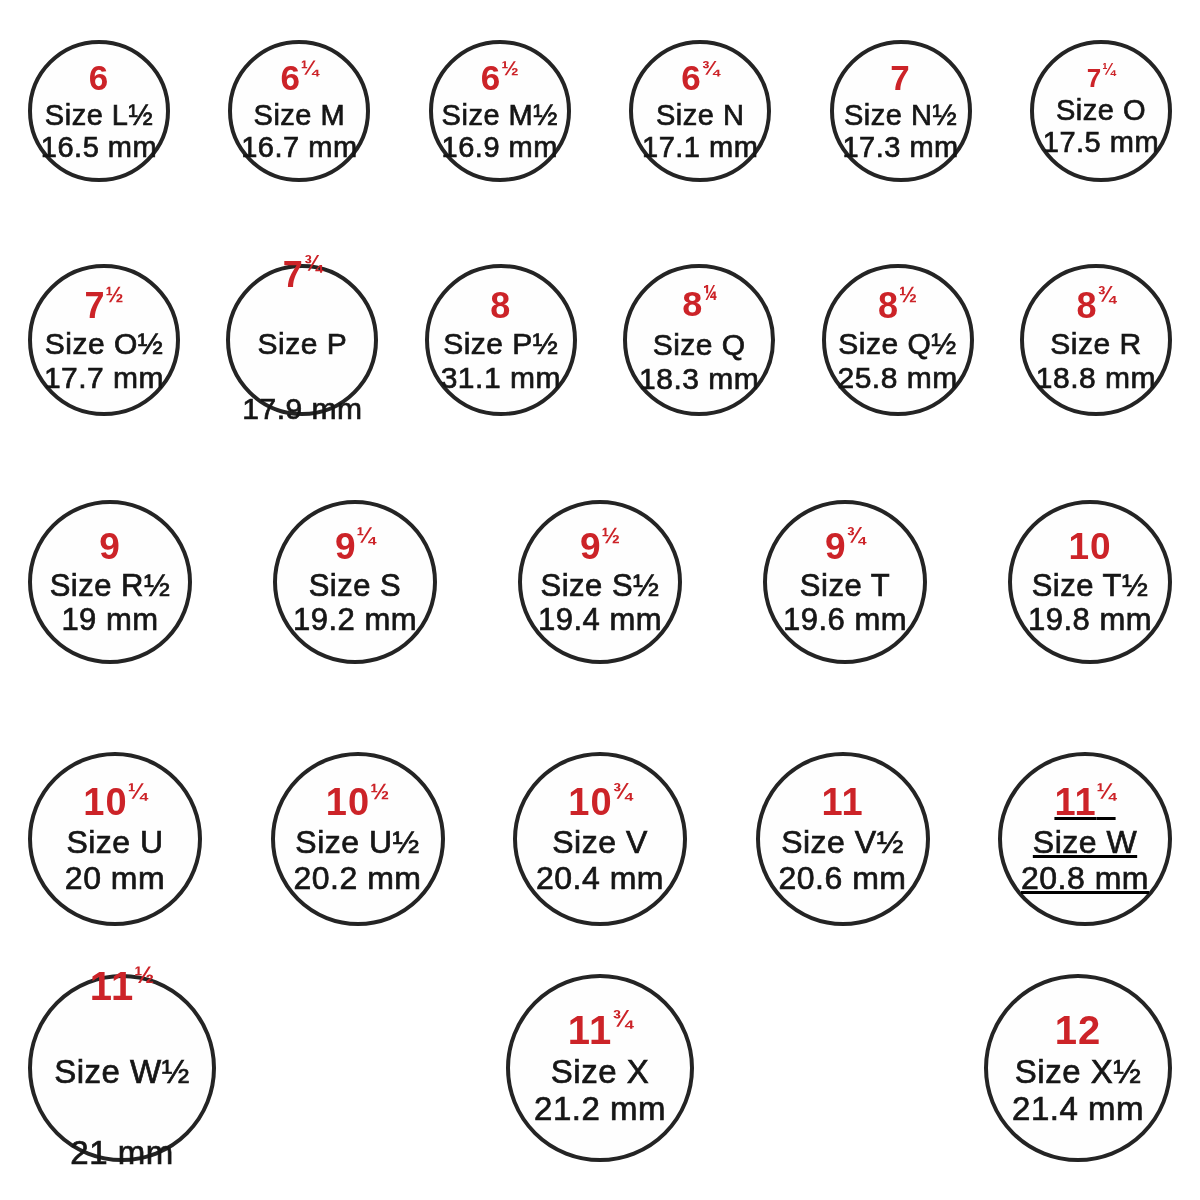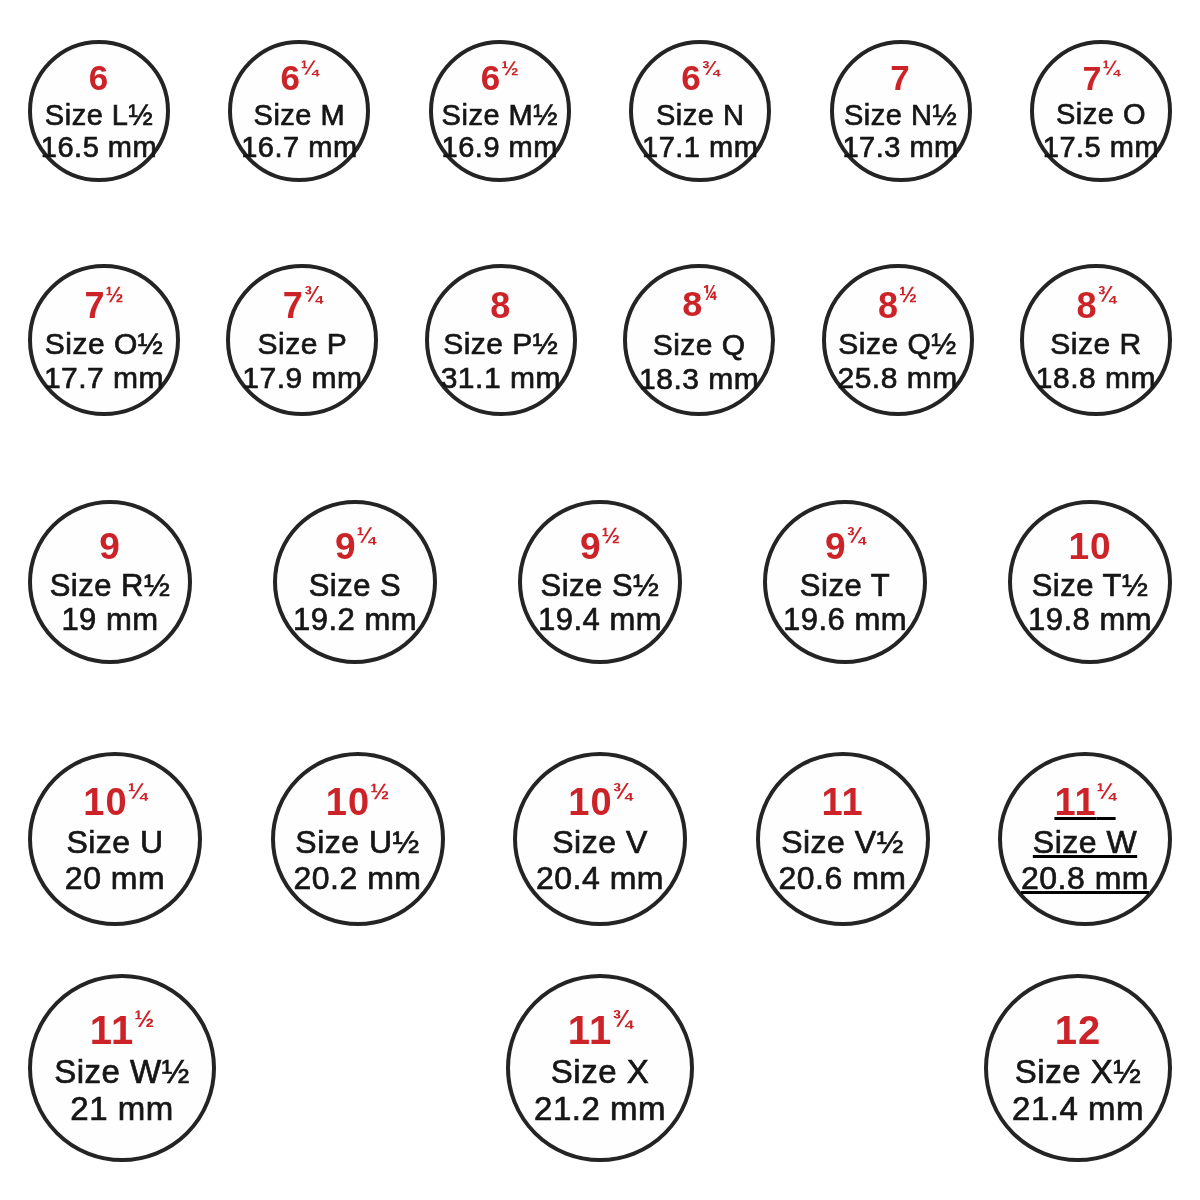--- a/index.html
+++ b/index.html
@@ -81,32 +81,32 @@
         <div class="us" style="font-size: 35px;"><span>6</span><sup>¾</sup></div>
         <div class="uk">Size N</div>
         <div class="mm">17.1 mm</div>
       </div>
       <div class="circle" style="height: 142px; width: 142px; font-size: 29px;">
         <div class="us" style="font-size: 35px;"><span>7</span><sup></sup></div>
         <div class="uk">Size N½</div>
         <div class="mm">17.3 mm</div>
       </div>
       <div class="circle" style="height: 142px; width: 142px; font-size: 29px;">
-        <div class="us" style="font-size: 34px;"><span>7</span><sup>¼</sup></div>
+        <div class="us" style="font-size: 26px;"><span>7</span><sup>¼</sup></div>
         <div class="uk">Size O</div>
         <div class="mm">17.5 mm</div>
       </div>
     </div>
     <div class="row" style="margin-bottom: 84px;">
       <div class="circle" style="height: 152px; width: 152px; font-size: 30px;">
         <div class="us" style="font-size: 36px;"><span>7</span><sup>½</sup></div>
         <div class="uk">Size O½</div>
         <div class="mm">17.7 mm</div>
       </div>
-      <div class="circle" style="height: 152px; width: 152px; font-size: 30px;">
+      <div class="circle" style="height: 152px; width: 152px; font-size: 30px; gap: 31px;">
         <div class="us" style="font-size: 36px;"><span>7</span><sup>¾</sup></div>
         <div class="uk">Size P</div>
         <div class="mm">17.9 mm</div>
       </div>
       <div class="circle" style="height: 152px; width: 152px; font-size: 30px;">
         <div class="us" style="font-size: 36px;"><span>8</span><sup></sup></div>
         <div class="uk">Size P½</div>
         <div class="mm">31.1 mm</div>
       </div>
       <div class="circle" style="height: 152px; width: 152px; font-size: 30px;">
@@ -173,21 +173,21 @@
         <div class="uk">Size V½</div>
         <div class="mm">20.6 mm</div>
       </div>
       <div class="circle" style="height: 174px; width: 174px; font-size: 32px; text-decoration: underline;">
         <div class="us" style="font-size: 38px;"><span>11</span><sup>¼</sup></div>
         <div class="uk">Size W</div>
         <div class="mm">20.8 mm</div>
       </div>
     </div>
     <div class="row" style="margin-bottom: 0px;">
-      <div class="circle" style="height: 188px; width: 188px; font-size: 33px;">
+      <div class="circle" style="height: 188px; width: 188px; font-size: 33px; gap: 44px;">
         <div class="us" style="font-size: 40px;"><span>11</span><sup>½</sup></div>
         <div class="uk">Size W½</div>
         <div class="mm">21 mm</div>
       </div>
       <div class="circle" style="height: 188px; width: 188px; font-size: 33px;">
         <div class="us" style="font-size: 40px;"><span>11</span><sup>¾</sup></div>
         <div class="uk">Size X</div>
         <div class="mm">21.2 mm</div>
       </div>
       <div class="circle" style="height: 188px; width: 188px; font-size: 33px;">

